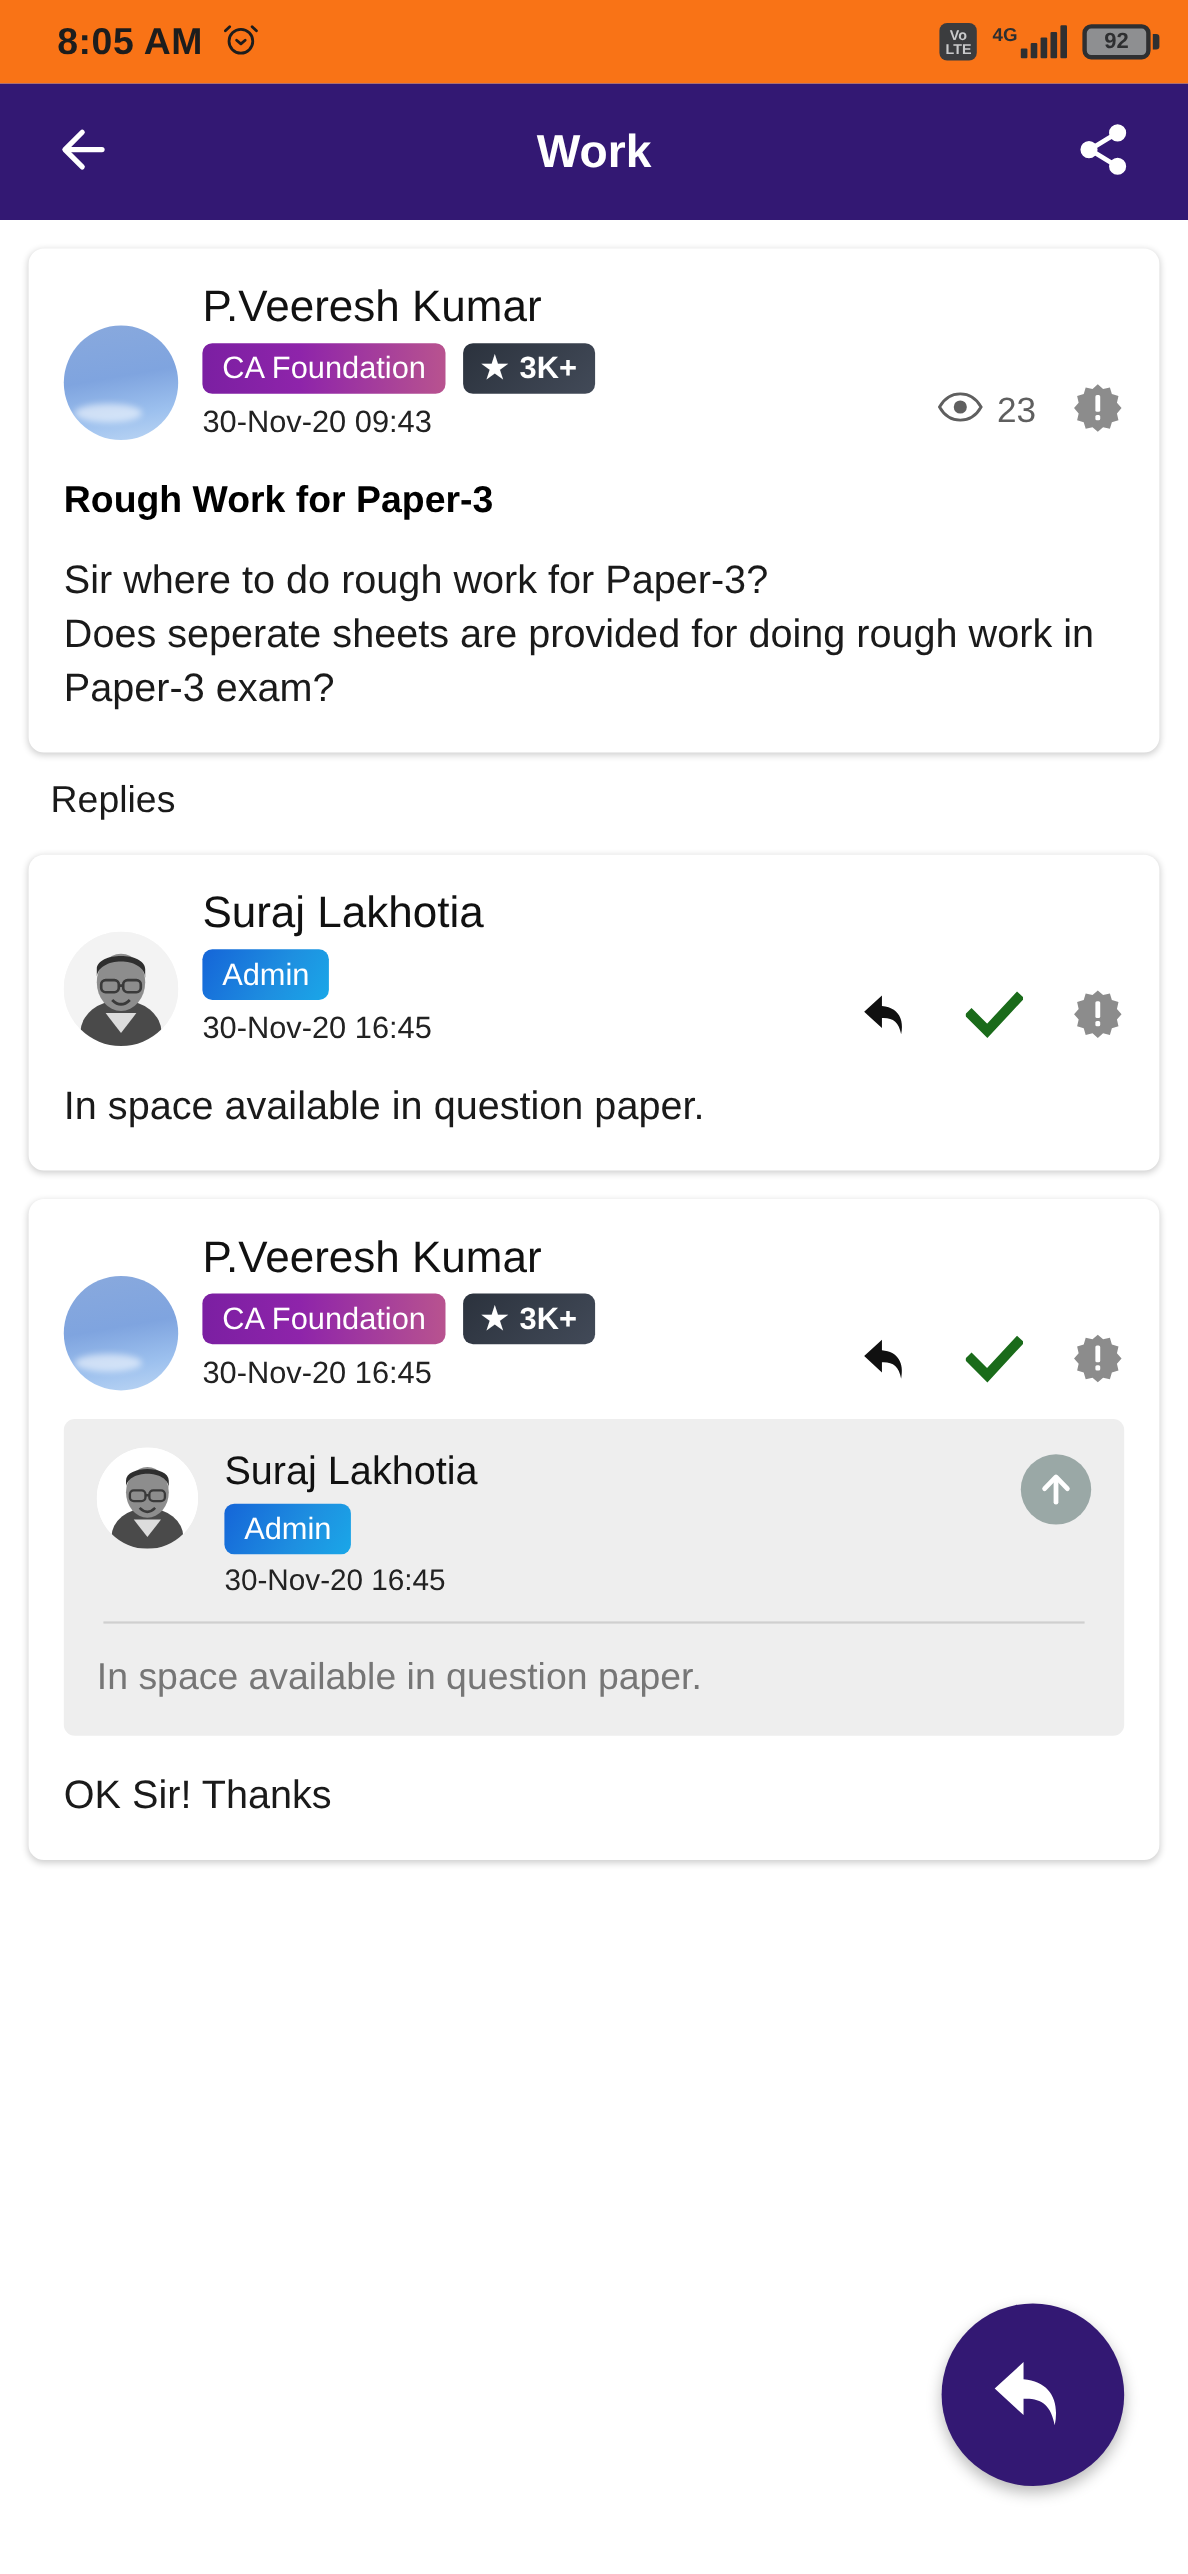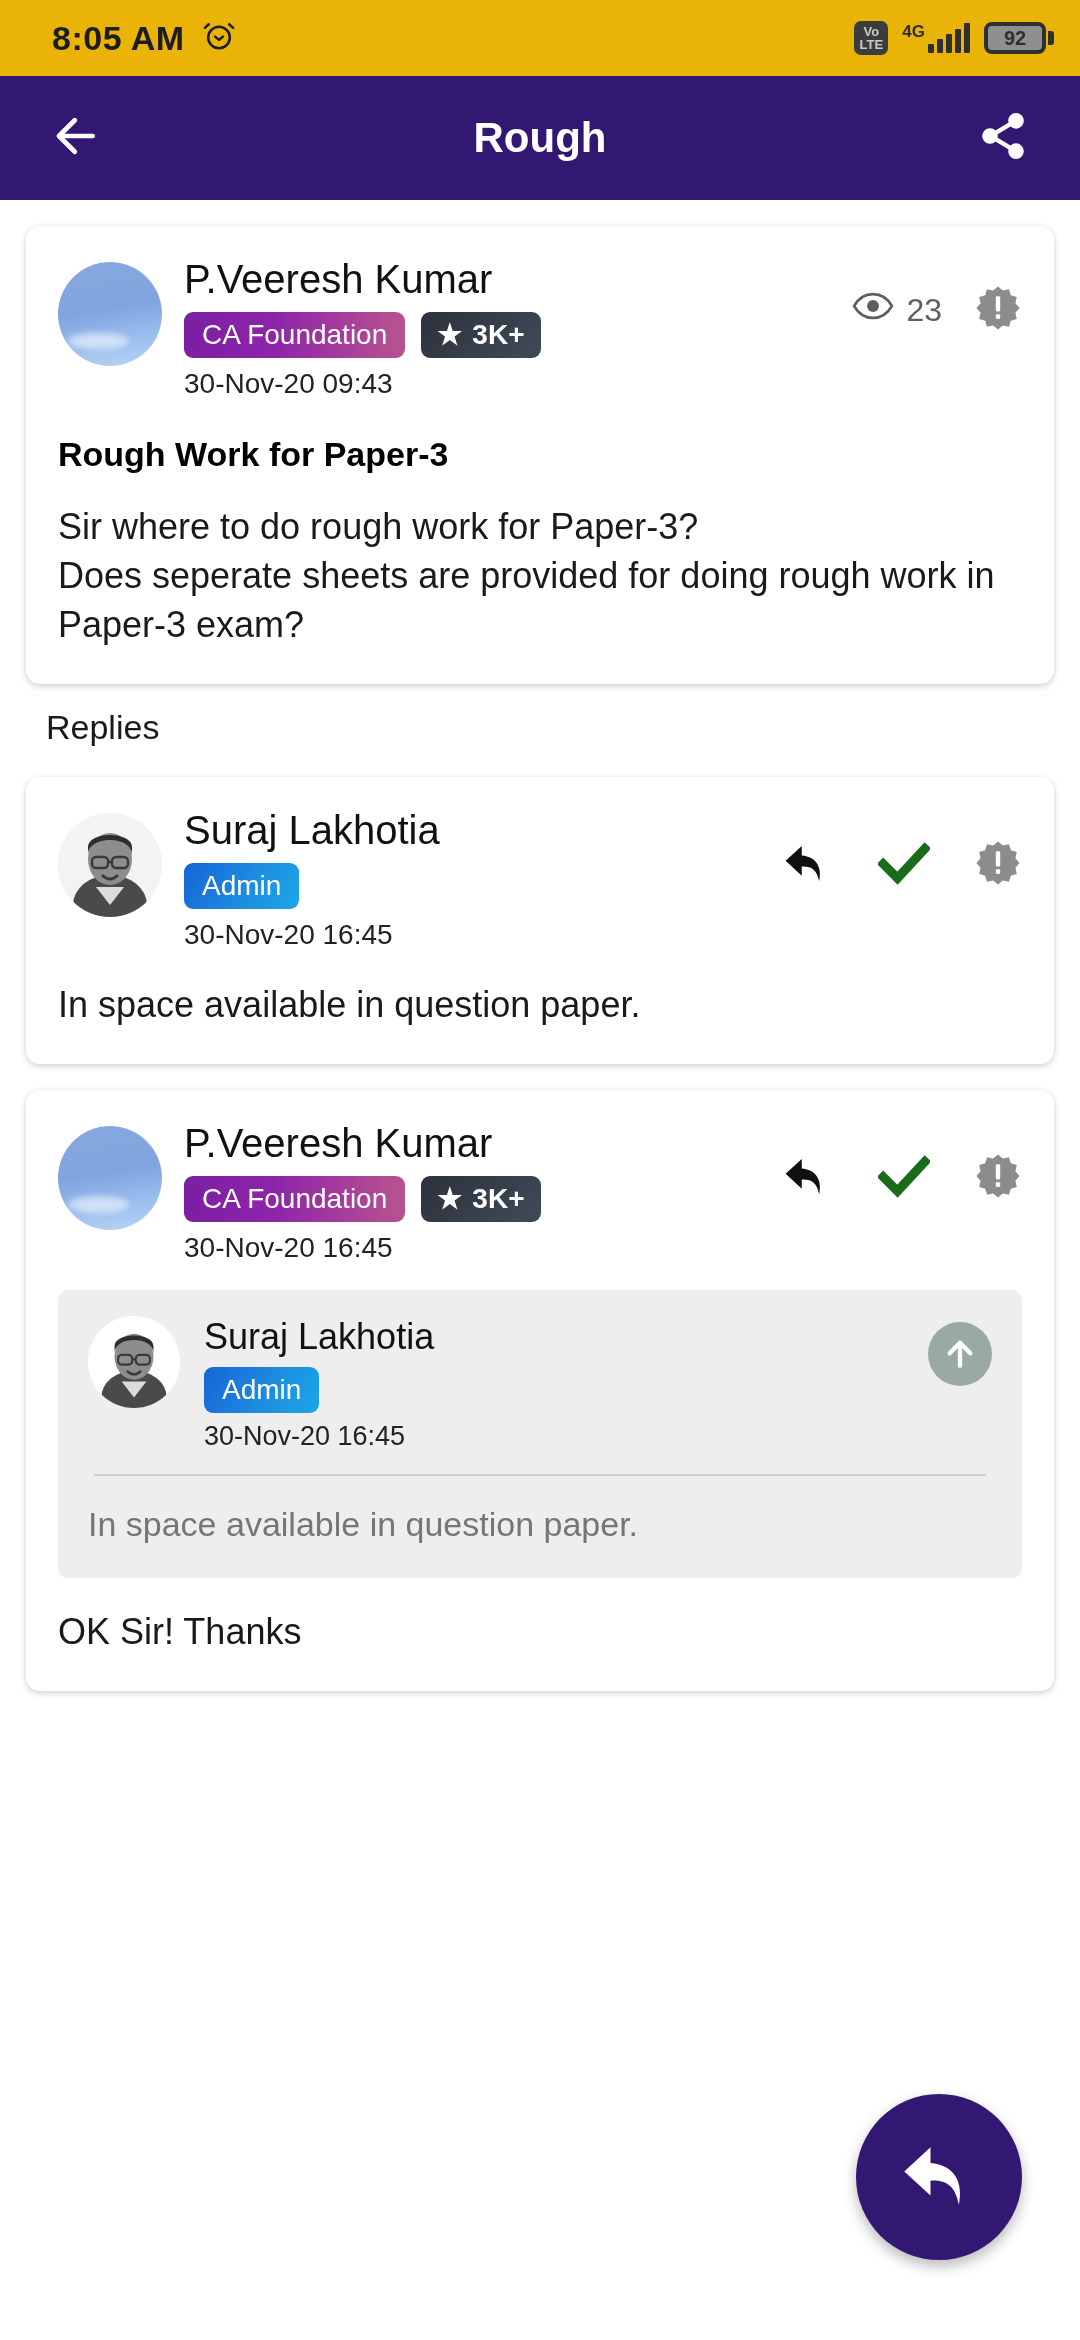--- a/index.html
+++ b/index.html
@@ -8,21 +8,21 @@
     width: 1080px;
     height: 2340px;
     background: #ffffff;
     font-family: "Liberation Sans", sans-serif;
     overflow: hidden;
   }
 
   
   .status-bar {
     height: 76px;
-    background: #eab308;
+    background: #f97316;
     display: flex;
     align-items: center;
     justify-content: space-between;
     padding: 0 26px 0 52px;
     color: #1d1d1d;
   }
   .status-left {
     display: flex;
     align-items: center;
     gap: 16px;
@@ -135,21 +135,21 @@
   .card {
     background: #ffffff;
     border-radius: 14px;
     box-shadow: 0 2px 7px rgba(0,0,0,0.20);
     margin-top: 26px;
     padding: 30px 32px 34px 32px;
   }
 
   .post-head {
     display: flex;
-    align-items: flex-start;
+    align-items: flex-end;
   }
   .avatar {
     width: 104px; height: 104px;
     border-radius: 50%;
     flex: none;
     overflow: hidden;
     margin-top: 6px;
   }
   .avatar-sky {
     background: linear-gradient(170deg, #89a9dd 0%, #7fa4df 45%, #9cc0ee 75%, #bcd6f4 100%);
@@ -362,21 +362,21 @@
 
   <div class="app-bar">
     <div class="icon-btn">
       <span>
         <svg width="54" height="54" viewBox="0 0 24 24" fill="none" stroke="#ffffff" stroke-width="2.1" stroke-linecap="round" stroke-linejoin="round">
           <path d="M19 12 H5"></path>
             <path d="M11 5 L4 12 L11 19"></path>
         </svg>
       </span>
     </div>
-    <div class="app-bar-title">Rough</div>
+    <div class="app-bar-title">Work</div>
     <div class="spacer"></div>
     <div class="icon-btn">
       <span>
         <svg width="52" height="52" viewBox="0 0 24 24" fill="none" stroke="#ffffff" stroke-width="2" stroke-linecap="round" stroke-linejoin="round">
           <circle cx="18" cy="5" r="2.6" fill="#ffffff"></circle>
           <circle cx="6" cy="12" r="2.6" fill="#ffffff"></circle>
           <circle cx="18" cy="19" r="2.6" fill="#ffffff"></circle>
           <path d="M8.3 10.8 L15.7 6.3"></path>
             <path d="M8.3 13.2 L15.7 17.7"></path>
         </svg>

